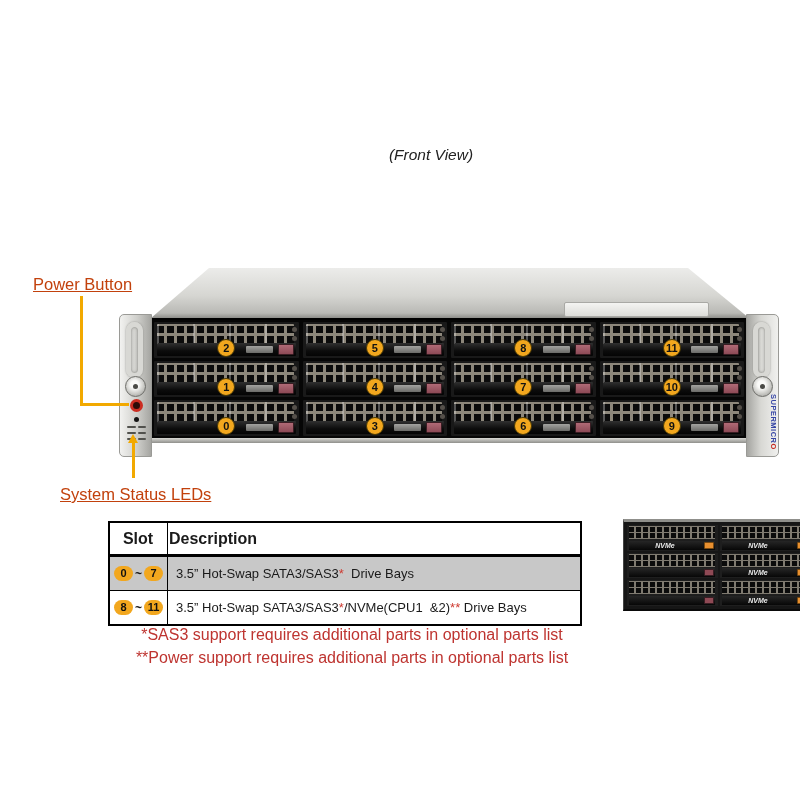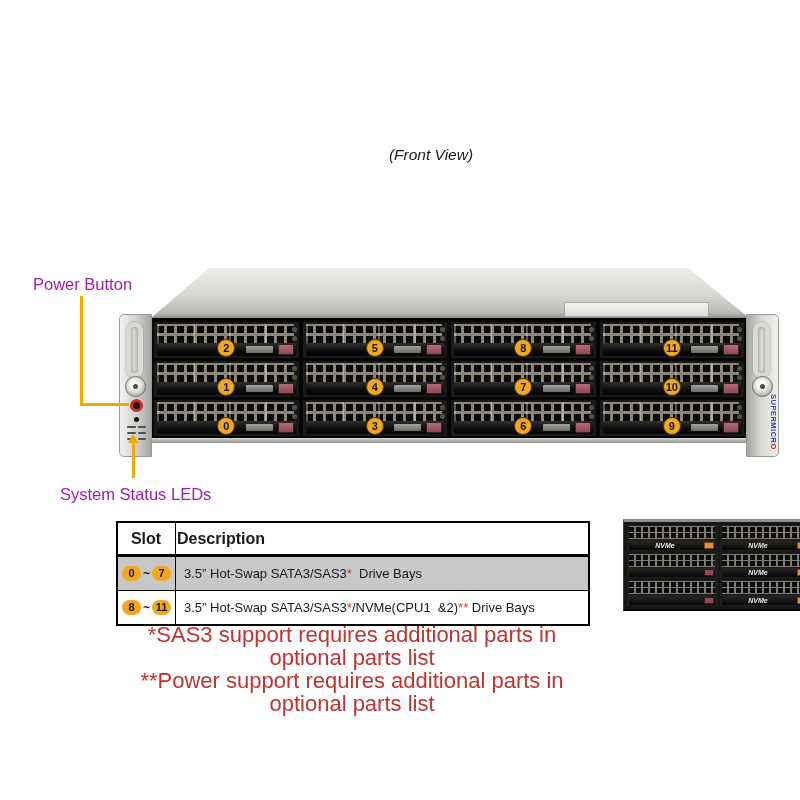--- a/index.html
+++ b/index.html
@@ -59,50 +59,50 @@
   .reset-dot{position:absolute;left:14px;top:102px;width:5px;height:5px;border-radius:50%;background:#141414;}
   .led-cluster{position:absolute;left:7px;top:111px;width:19px;height:16px;
        display:grid;grid-template-columns:1fr 1fr;gap:2px;}
   .led-cluster span{display:block;height:2px;background:#51514d;border-radius:1px;}
   .brand{position:absolute;left:0;right:0;top:78px;height:58px;text-align:center;
        writing-mode:vertical-rl;text-orientation:sideways;margin:0 auto;
        font-size:7.5px;font-weight:bold;letter-spacing:0.5px;color:#3545A5;}
   .brand .brand-o{color:#C62A22;}
 
   
-  .callout-label{position:absolute;font-size:16.5px;color:#a21caf;}
+  .callout-label{position:absolute;font-size:16.5px;color:#c2410c;text-decoration:underline;}
   .power-label{left:2px;top:275px;}
   .leds-label{left:29px;top:485px;}
   .c-line{position:absolute;background:#F2A900;}
   .pl-v{left:49px;top:296px;width:3px;height:110px;}
   .pl-h{left:49px;top:403px;width:49px;height:3px;}
   .sl-v{left:101px;top:442px;width:3px;height:36px;}
   .sl-arrow{position:absolute;left:97px;top:434px;width:0;height:0;
       border-left:5.5px solid transparent;border-right:5.5px solid transparent;
       border-bottom:9px solid #F2A900;}
 
   
-  .spec-table{position:absolute;left:85px;top:521px;width:474px;border-collapse:collapse;
+  .spec-table{position:absolute;left:77px;top:521px;width:474px;border-collapse:collapse;
       border:2px solid #000;}
   .spec-table th,.spec-table td{border:1.5px solid #000;}
   .spec-table th{height:29px;font-size:16px;text-align:left;background:#fff;
       border-bottom:3px solid #000;}
   .spec-table th.slot-h{width:56px;text-align:center;padding-left:0;}
   .spec-table td{height:31px;font-size:13px;}
   .row-gray td{background:#c8c8c8;}
   .slot-cell{text-align:center;}
   .slot-flex{display:flex;align-items:center;justify-content:center;gap:2px;font-weight:bold;font-size:12px;}
   .badge{display:inline-block;min-width:15px;height:15px;padding:0 2px;border-radius:9px;
       background:#F2A71E;color:#111;font-weight:bold;font-size:11px;line-height:15px;text-align:center;}
   .desc-cell{padding-left:8px;white-space:pre-wrap;}
   .red{color:#CE3B31;}
 
   
   .notes{position:absolute;left:81px;top:623px;width:480px;text-align:center;
-      color:#BE3430;font-size:22px;line-height:23px;}
+      color:#BE3430;font-size:16px;line-height:23px;}
 
   
   .nvme-fig{position:absolute;left:592px;top:519px;width:196px;height:92px;background:#161616;
       border-top:3px solid #8f8f8b;border-left:1px solid #444;border-bottom:2px solid #0a0a0a;
       border-right:5px solid #c9c9c5;box-sizing:border-box;
       display:grid;grid-template-columns:1fr 1fr;grid-template-rows:repeat(3,1fr);
       gap:2px;padding:3px;}
   .mini-tray{position:relative;background:#1e1e1e;}
   .mini-grille{position:absolute;left:2px;right:3px;top:1px;height:13px;
     background:

